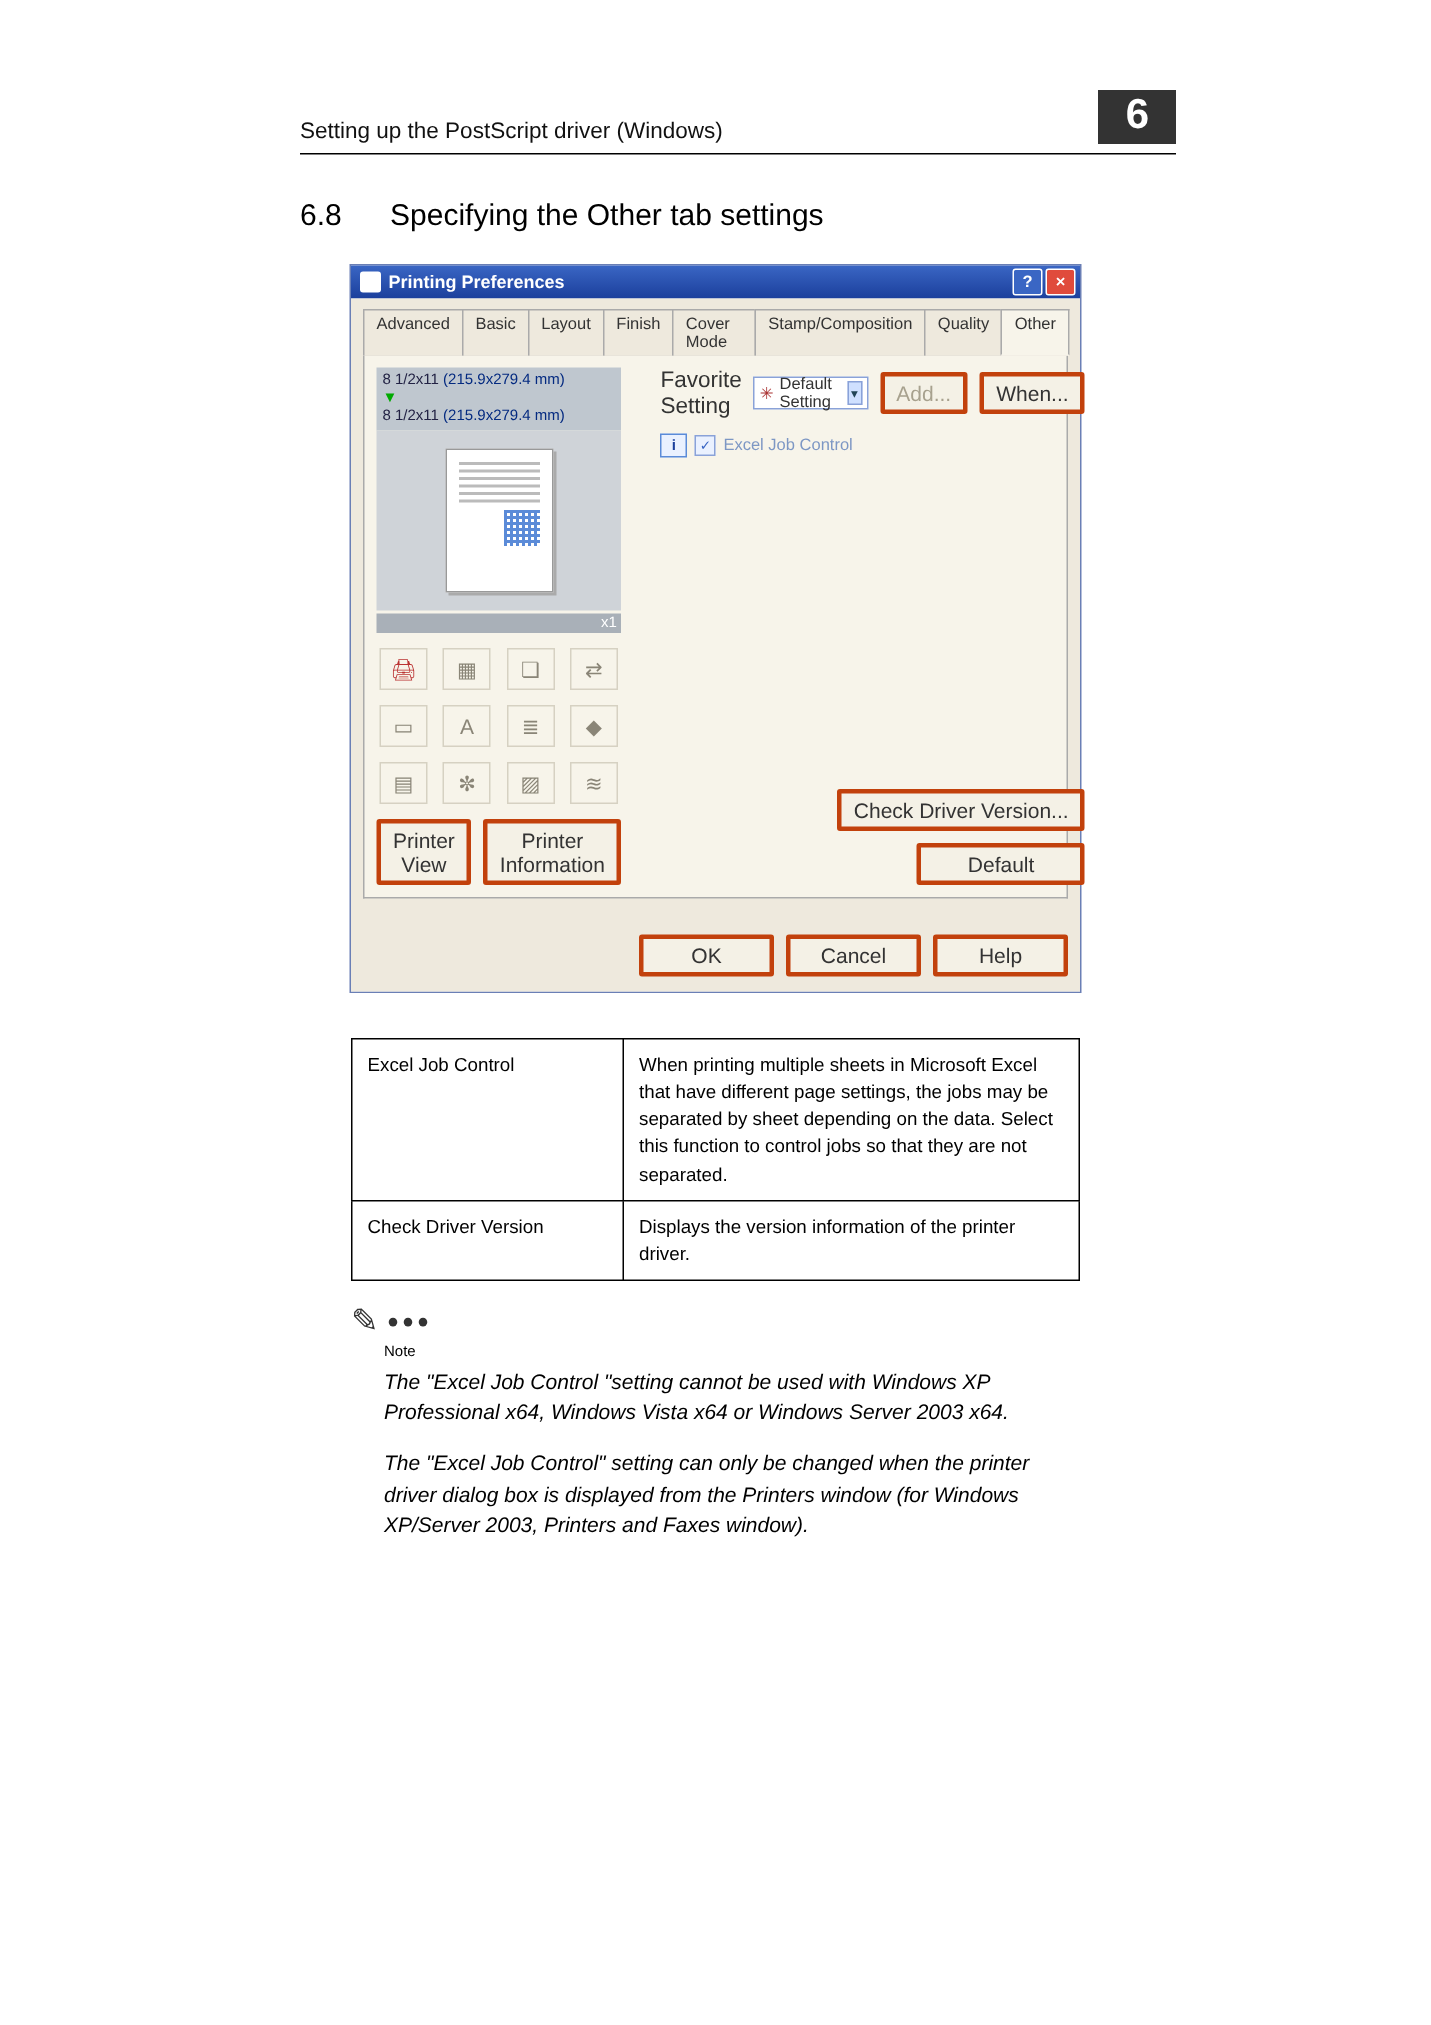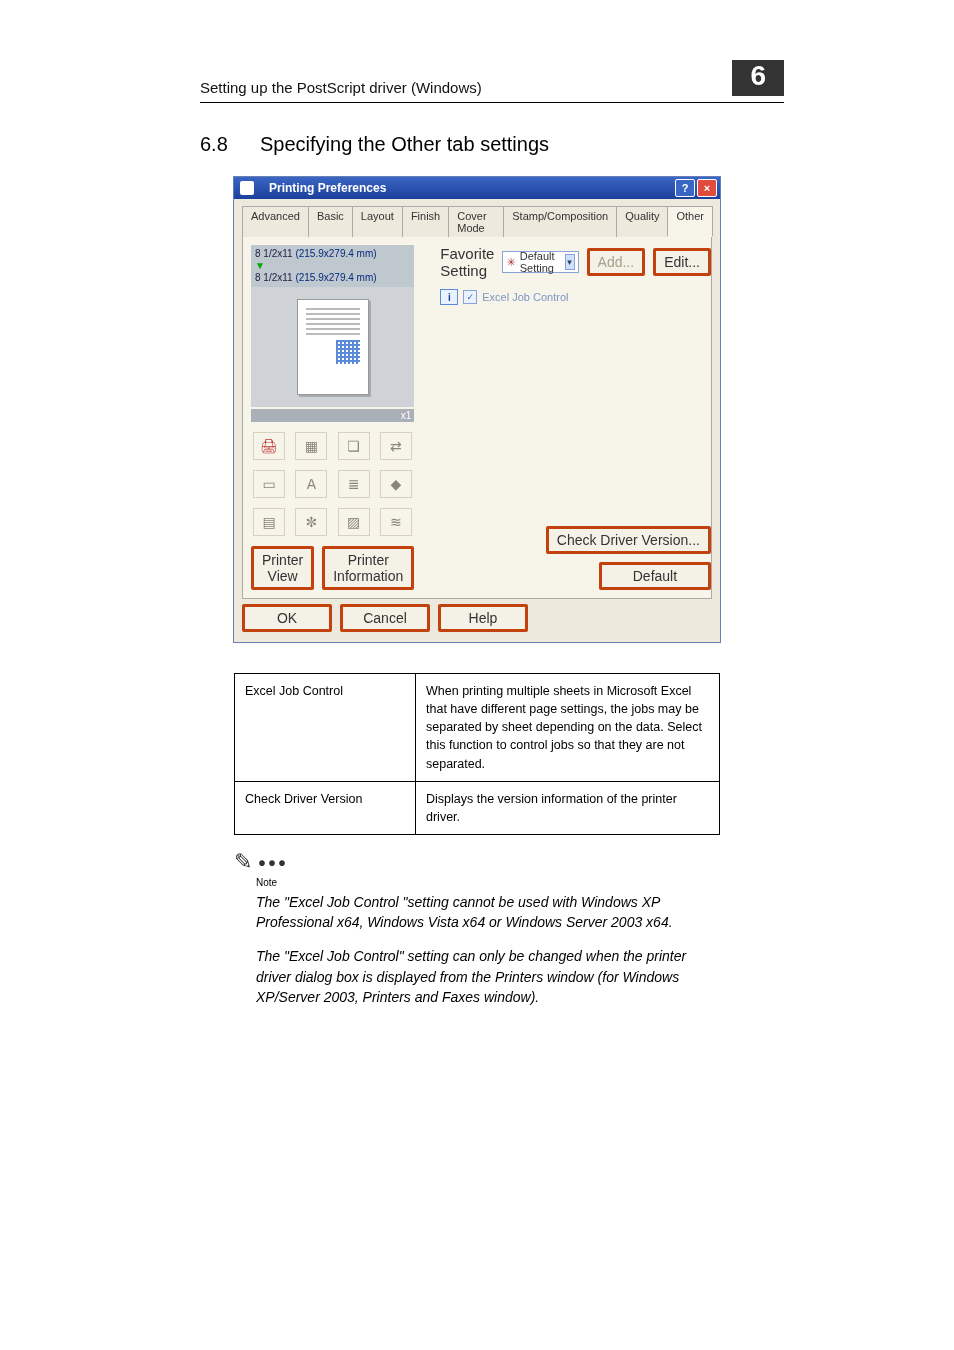--- a/index.html
+++ b/index.html
@@ -6,21 +6,21 @@
   .page{width:954px;height:1350px;position:relative;margin:0 auto;box-sizing:border-box;padding:60px 0 0 0}
   .header-row{display:flex;align-items:flex-end;justify-content:space-between;padding:0 170px 0 200px;margin-bottom:6px}
   .header-text{font-size:15px;color:#111}
   .chapter-badge{background:#333;color:#fff;font-weight:bold;font-size:28px;padding:2px 18px 6px 18px;line-height:1}
   .hr{border:0;border-top:1px solid #000;margin:0 170px 0 200px}
   .sec-title{font-size:20px;font-weight:normal;margin:30px 0 20px 0;padding:0 170px 0 200px}
   .sec-num{display:inline-block;width:60px}
   
   .dialog-wrap{margin:0 auto;width:486px;border:1px solid #6a7fb5}
   .titlebar{height:22px;background:linear-gradient(#3a66c4,#1b3f9c);display:flex;align-items:center;justify-content:space-between;padding:0 3px 0 6px;color:#fff;font-size:12px;font-weight:bold}
-  .tb-left{display:flex;align-items:center;gap:15px}
+  .tb-left{display:flex;align-items:center;gap:5px}
   .tb-icon{width:14px;height:14px;background:#fff;border-radius:2px;display:inline-block}
   .tb-buttons{display:flex;gap:2px}
   .tb-btn{width:18px;height:16px;display:flex;align-items:center;justify-content:center;font-size:11px;font-weight:bold;border:1px solid #fff;border-radius:2px}
   .tb-help{background:#3a66c4;color:#fff}
   .tb-close{background:#e04b3c;color:#fff}
   .dlg-body{background:#eee9dd;padding:6px 8px 10px 8px;font-size:11px;color:#333}
   .tabs{display:flex;border-bottom:1px solid #aaa;margin-bottom:0}
   .tab{padding:3px 8px 3px 8px;border:1px solid #aaa;border-bottom:none;background:#eee9dd;margin-right:-1px;position:relative;top:1px;font-size:11px;cursor:pointer}
   .tab.active{background:#f7f4ea;border-bottom:1px solid #f7f4ea;z-index:2}
   .tab-panel{border:1px solid #aaa;border-top:none;background:#f7f4ea;padding:8px;display:flex;gap:26px;min-height:242px}
@@ -44,21 +44,21 @@
   .fav-label{font-size:15px}
   .fav-sel{display:flex;align-items:center;gap:4px;border:1px solid #8aa2d8;background:#fff;padding:1px 3px;height:18px}
   .fav-sel .gear{color:#a33;font-size:11px}
   .fav-sel .dd{width:14px;height:14px;background:#cfe0ff;border:1px solid #8aa2d8;display:flex;align-items:center;justify-content:center;font-size:9px;color:#245}
   .ejc-row{margin-top:10px;display:flex;align-items:center;gap:5px}
   .info-i{width:16px;height:14px;border:1px solid #5b8bd8;color:#1b3f9c;font-weight:bold;font-size:10px;display:flex;align-items:center;justify-content:center;background:#eaf1ff}
   .chk{width:12px;height:12px;border:1px solid #8aa2d8;background:#eaf1ff;display:flex;align-items:center;justify-content:center;font-size:9px;color:#3a66c4}
   .ejc-label{font-size:11px;color:#7d97c4}
   .cdv-row{margin-top:auto;display:flex;justify-content:flex-end}
   .def-row{display:flex;justify-content:flex-end;margin-top:8px}
-  .bottom-btns{display:flex;gap:8px;margin-top:5px}
+  .bottom-btns{display:flex;justify-content:flex-end;gap:8px;margin-top:24px}
   .bottom-btns .winbtn{min-width:68px}
   
   .tbl{margin:30px auto 0 auto;width:486px;border-collapse:collapse;font-size:12.5px}
   .tbl td{border:1px solid #000;padding:8px 10px;vertical-align:top;line-height:1.45}
   .tbl td:first-child{width:160px}
   
   .note-block{width:486px;margin:14px auto 0 auto}
   .note-icon-row{display:flex;align-items:flex-end;gap:6px;font-size:20px;color:#333}
   .hand{font-size:22px}
   .dots{letter-spacing:3px;font-weight:bold}
@@ -150,21 +150,21 @@
 
         <div class="right-col">
           <div class="fav-row">
             <span class="fav-label">Favorite Setting</span>
             <div class="fav-sel">
               <span class="gear">✳</span>
               <span>Default Setting</span>
               <span class="dd">▾</span>
             </div>
             <div class="winbtn disabled">Add...</div>
-            <div class="winbtn">Edit...</div>
+            <div class="winbtn">When...</div>
           </div>
 
           <div class="ejc-row">
             <div class="info-i">i</div>
             <div class="chk">✓</div>
             <span class="ejc-label">Excel Job Control</span>
           </div>
 
           <div class="cdv-row">
             <div class="winbtn">Check Driver Version...</div>

